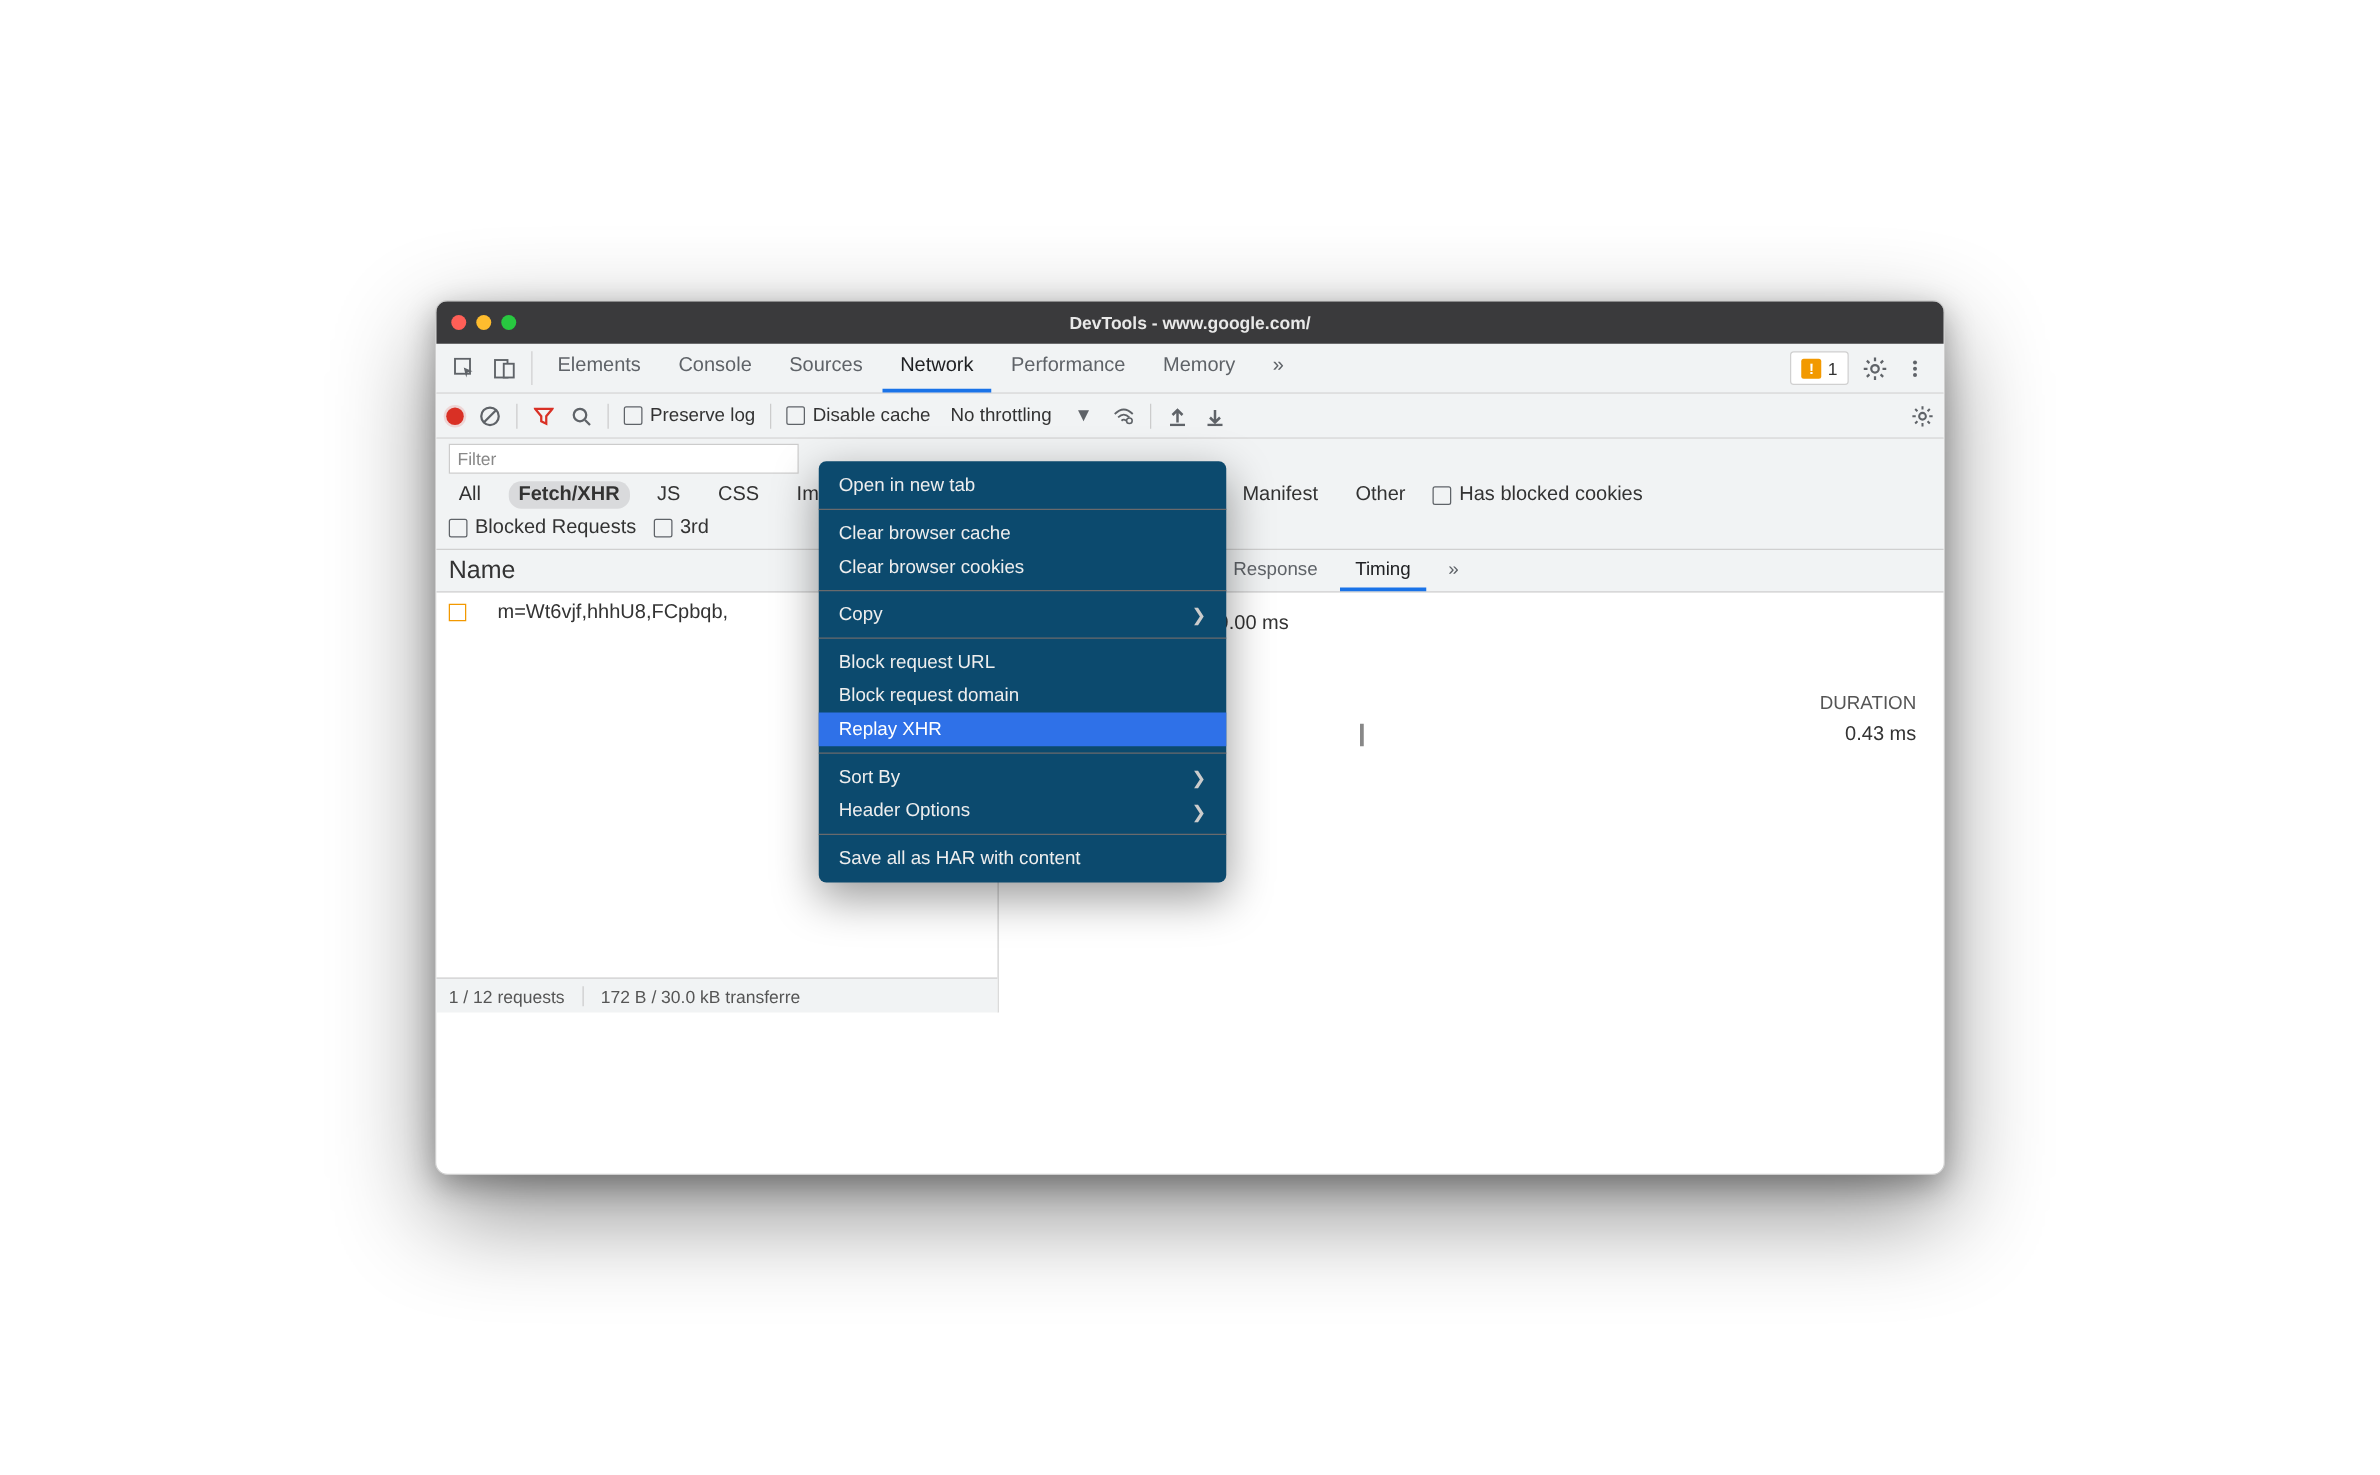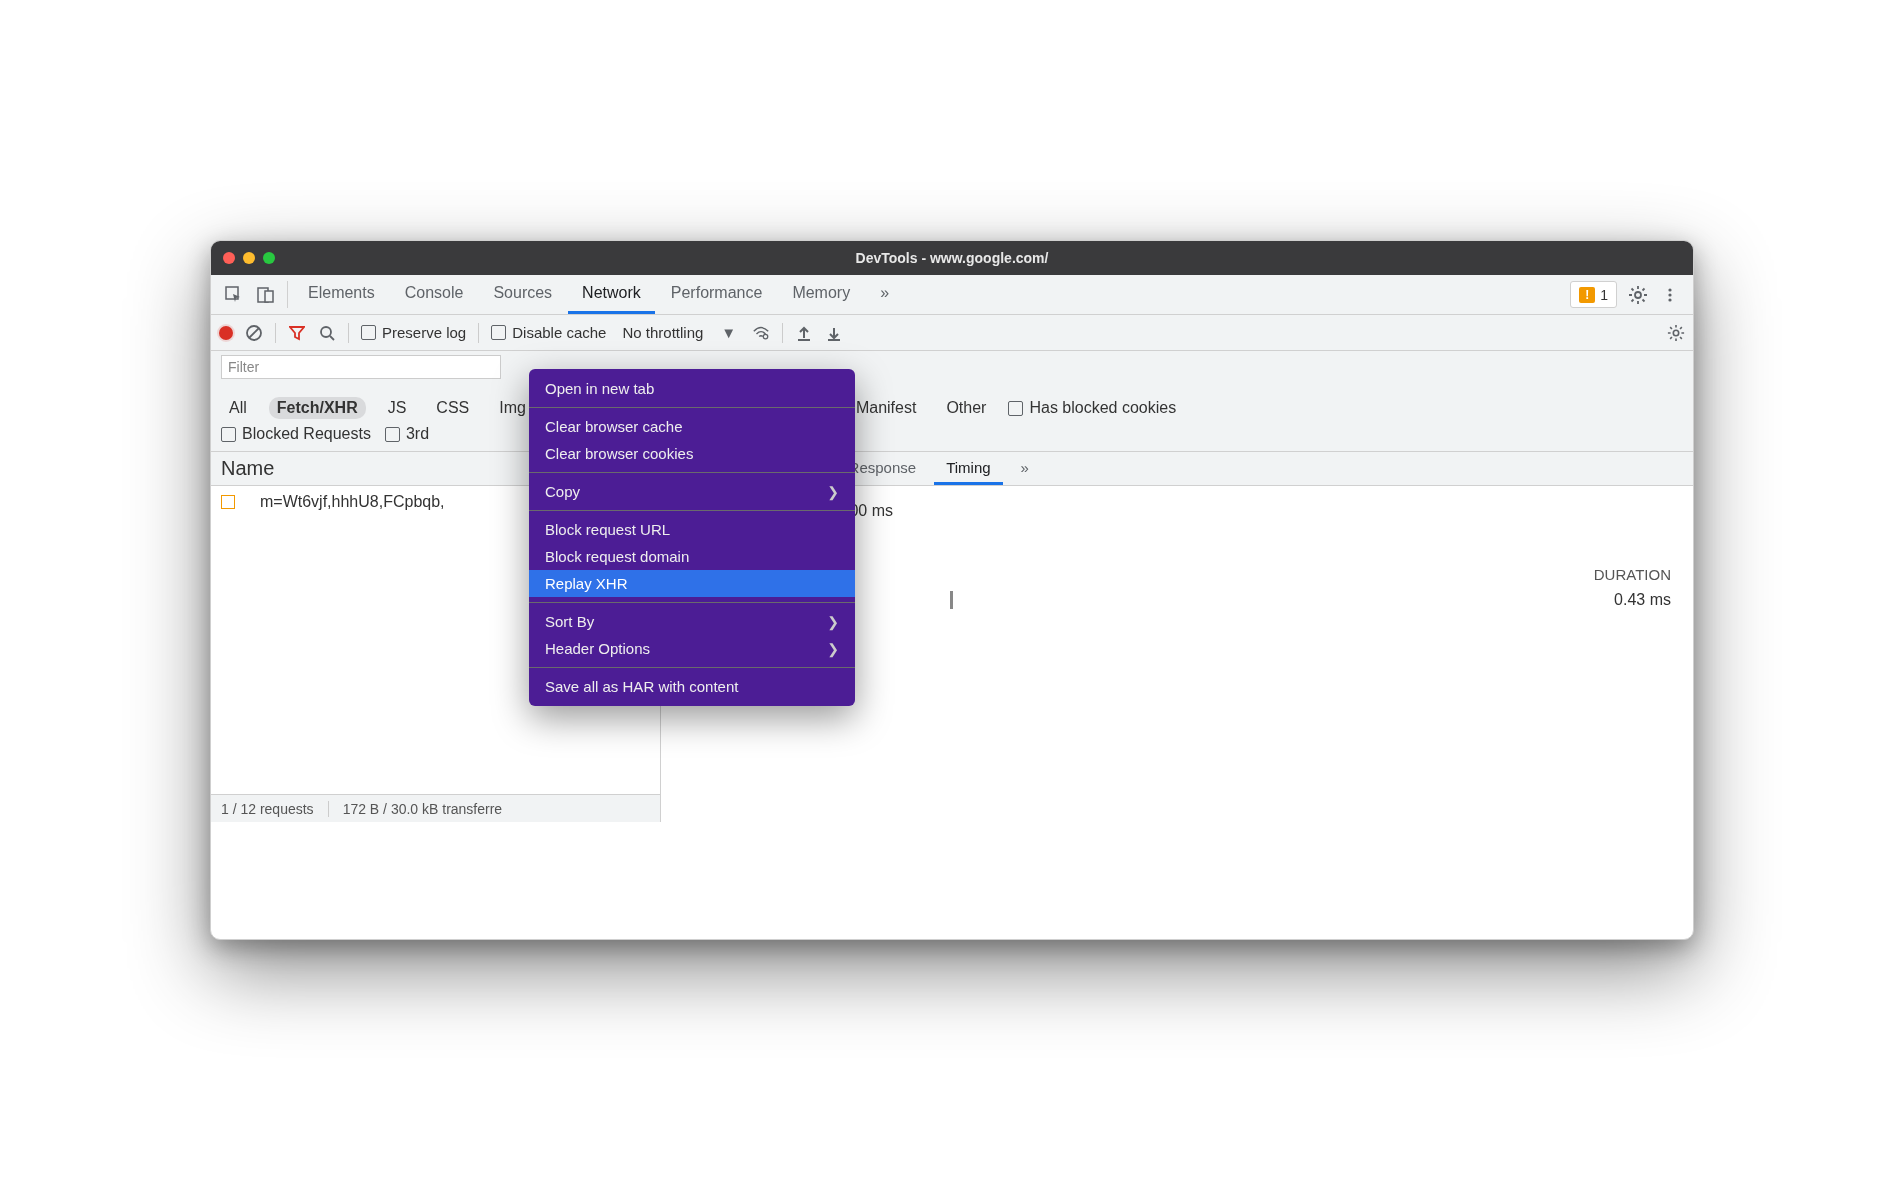--- a/index.html
+++ b/index.html
@@ -1,17 +1,17 @@
 <!DOCTYPE html>
 <html><head>
 <meta charset="utf-8">
 <style>
 * { margin: 0; padding: 0; box-sizing: border-box; font-family: -apple-system, BlinkMacSystemFont, "Segoe UI", Helvetica, Arial, sans-serif; }
 body { background: #fff; display: flex; align-items: center; justify-content: center; height: 1180px; width: 1904px; }
-.window { width: 1484px; height: 700px; border-radius: 10px; overflow: hidden; box-shadow: 0 30px 80px rgba(0,0,0,0.45), 0 8px 24px rgba(0,0,0,0.3); background: #fff; position: relative; border: 1px solid #cfcfcf; }
+.window { width: 1208px; height: 700px; border-radius: 10px; overflow: hidden; box-shadow: 0 30px 80px rgba(0,0,0,0.45), 0 8px 24px rgba(0,0,0,0.3); background: #fff; position: relative; border: 1px solid #cfcfcf; }
 .titlebar { height: 34px; background: #3a3a3c; display: flex; align-items: center; padding: 0 12px; position: relative; }
 .traffic { display: flex; gap: 8px; }
 .dot { width: 12px; height: 12px; border-radius: 50%; }
 .dot.red { background: #ff5f57; }
 .dot.yellow { background: #febc2e; }
 .dot.green { background: #28c840; }
 .title { position: absolute; left: 0; right: 0; text-align: center; color: #e8e8e8; font-size: 14px; font-weight: 600; pointer-events: none; }
 
 .tabbar { height: 40px; background: #f1f3f4; border-bottom: 1px solid #d0d0d0; display: flex; align-items: stretch; padding: 0 8px; gap: 2px; }
 .tabbar .iconbtn { width: 30px; display: flex; align-items: center; justify-content: center; color: #5f6368; }
@@ -24,21 +24,21 @@
 .toolbar { height: 36px; background: #f1f3f4; border-bottom: 1px solid #d0d0d0; display: flex; align-items: center; padding: 0 8px; gap: 12px; font-size: 15px; color: #333; }
 .toolbar .rec { width: 14px; height: 14px; border-radius: 50%; background: #d93025; box-shadow: 0 0 0 2px rgba(217,48,37,0.15); }
 .toolbar .tico { width: 18px; height: 18px; display: flex; align-items: center; justify-content: center; color: #5f6368; }
 .toolbar .chk { display: flex; align-items: center; gap: 6px; }
 .toolbar .chk .box { width: 15px; height: 15px; border: 1.5px solid #5f6368; border-radius: 2px; }
 .toolbar .sep { width: 1px; height: 20px; background: #ccc; }
 .toolbar .drop { display: flex; align-items: center; gap: 4px; padding: 0 4px;}
 .toolbar .spacer { flex: 1; }
 
 .filterbar { background: #f1f3f4; border-bottom: 1px solid #d0d0d0; padding: 4px 10px 8px; font-size: 16px; color: #333; }
-.filterinput { width: 280px; height: 24px; border: 1px solid #ccc; background: #fff; padding: 0 6px; font-size: 14px; color: #888; margin-bottom: 18px; display:flex; align-items:center; }
+.filterinput { width: 280px; height: 24px; border: 1px solid #ccc; background: #fff; padding: 0 6px; font-size: 14px; color: #888; margin-bottom: 6px; display:flex; align-items:center; }
 .filterrow { display: flex; align-items: center; gap: 14px; flex-wrap: wrap; }
 .filterrow .pill { padding: 2px 8px; border-radius: 10px; cursor: pointer; }
 .filterrow .pill.active { background: #d9dadc; font-weight: bold; }
 .filterrow .chk { display: flex; align-items: center; gap: 6px; }
 .filterrow .chk .box { width: 15px; height: 15px; border: 1.5px solid #5f6368; border-radius: 2px; }
 
 .timeline { height: 140px; border-bottom: 1px solid #d0d0d0; position: relative; background: #fff; }
 .timeline .tick { position: absolute; top: 4px; font-size: 13px; color: #555; transform: translateX(-50%); }
 .timeline .marker { position: absolute; left: 1px; top: 30px; width: 8px; height: 12px; background: #1a73e8; }
 
@@ -57,21 +57,21 @@
 .detailtabs { height: 34px; border-bottom: 1px solid #d0d0d0; background: #f1f3f4; display: flex; align-items: stretch; padding: 0 8px; gap: 6px; }
 .detailtabs .dtab { display: flex; align-items: center; padding: 0 12px; font-size: 15px; color: #5f6368; border-bottom: 3px solid transparent; cursor: pointer; }
 .detailtabs .dtab.active { color: #202124; border-bottom-color: #1a73e8; }
 .detailbody { flex: 1; padding: 16px 22px; font-size: 16px; color: #333; }
 .detailbody .line { margin-bottom: 8px; }
 .detailbody .sechead { display: flex; justify-content: space-between; margin-top: 20px; color: #555; font-size: 15px;}
 .detailbody .qrow { display: flex; justify-content: space-between; padding-left: 18px; margin-top: 8px; align-items:center; }
 .qbar { width: 3px; height: 18px; background: #888; }
 
 
-.ctxmenu { position: absolute; top: 128px; left: 318px; width: 326px; background: #4c1d95; border-radius: 6px; box-shadow: 0 12px 36px rgba(0,0,0,0.4); padding: 6px 0; font-size: 15px; color: #eee; z-index: 50; }
+.ctxmenu { position: absolute; top: 128px; left: 306px; width: 326px; background: #0c4a6e; border-radius: 6px; box-shadow: 0 12px 36px rgba(0,0,0,0.4); padding: 6px 0; font-size: 15px; color: #eee; z-index: 50; }
 .ctxmenu .mitem { padding: 5px 16px; display: flex; align-items: center; justify-content: space-between; cursor: pointer; }
 .ctxmenu .mitem.sel { background: #2f71e8; color: #fff; }
 .ctxmenu .msep { height: 1px; background: #6a6a6c; margin: 5px 0; }
 .chev { font-size: 14px; color: #ccc; }
 
 svg { display: block; }
 </style>
 </head>
 <body>
 

